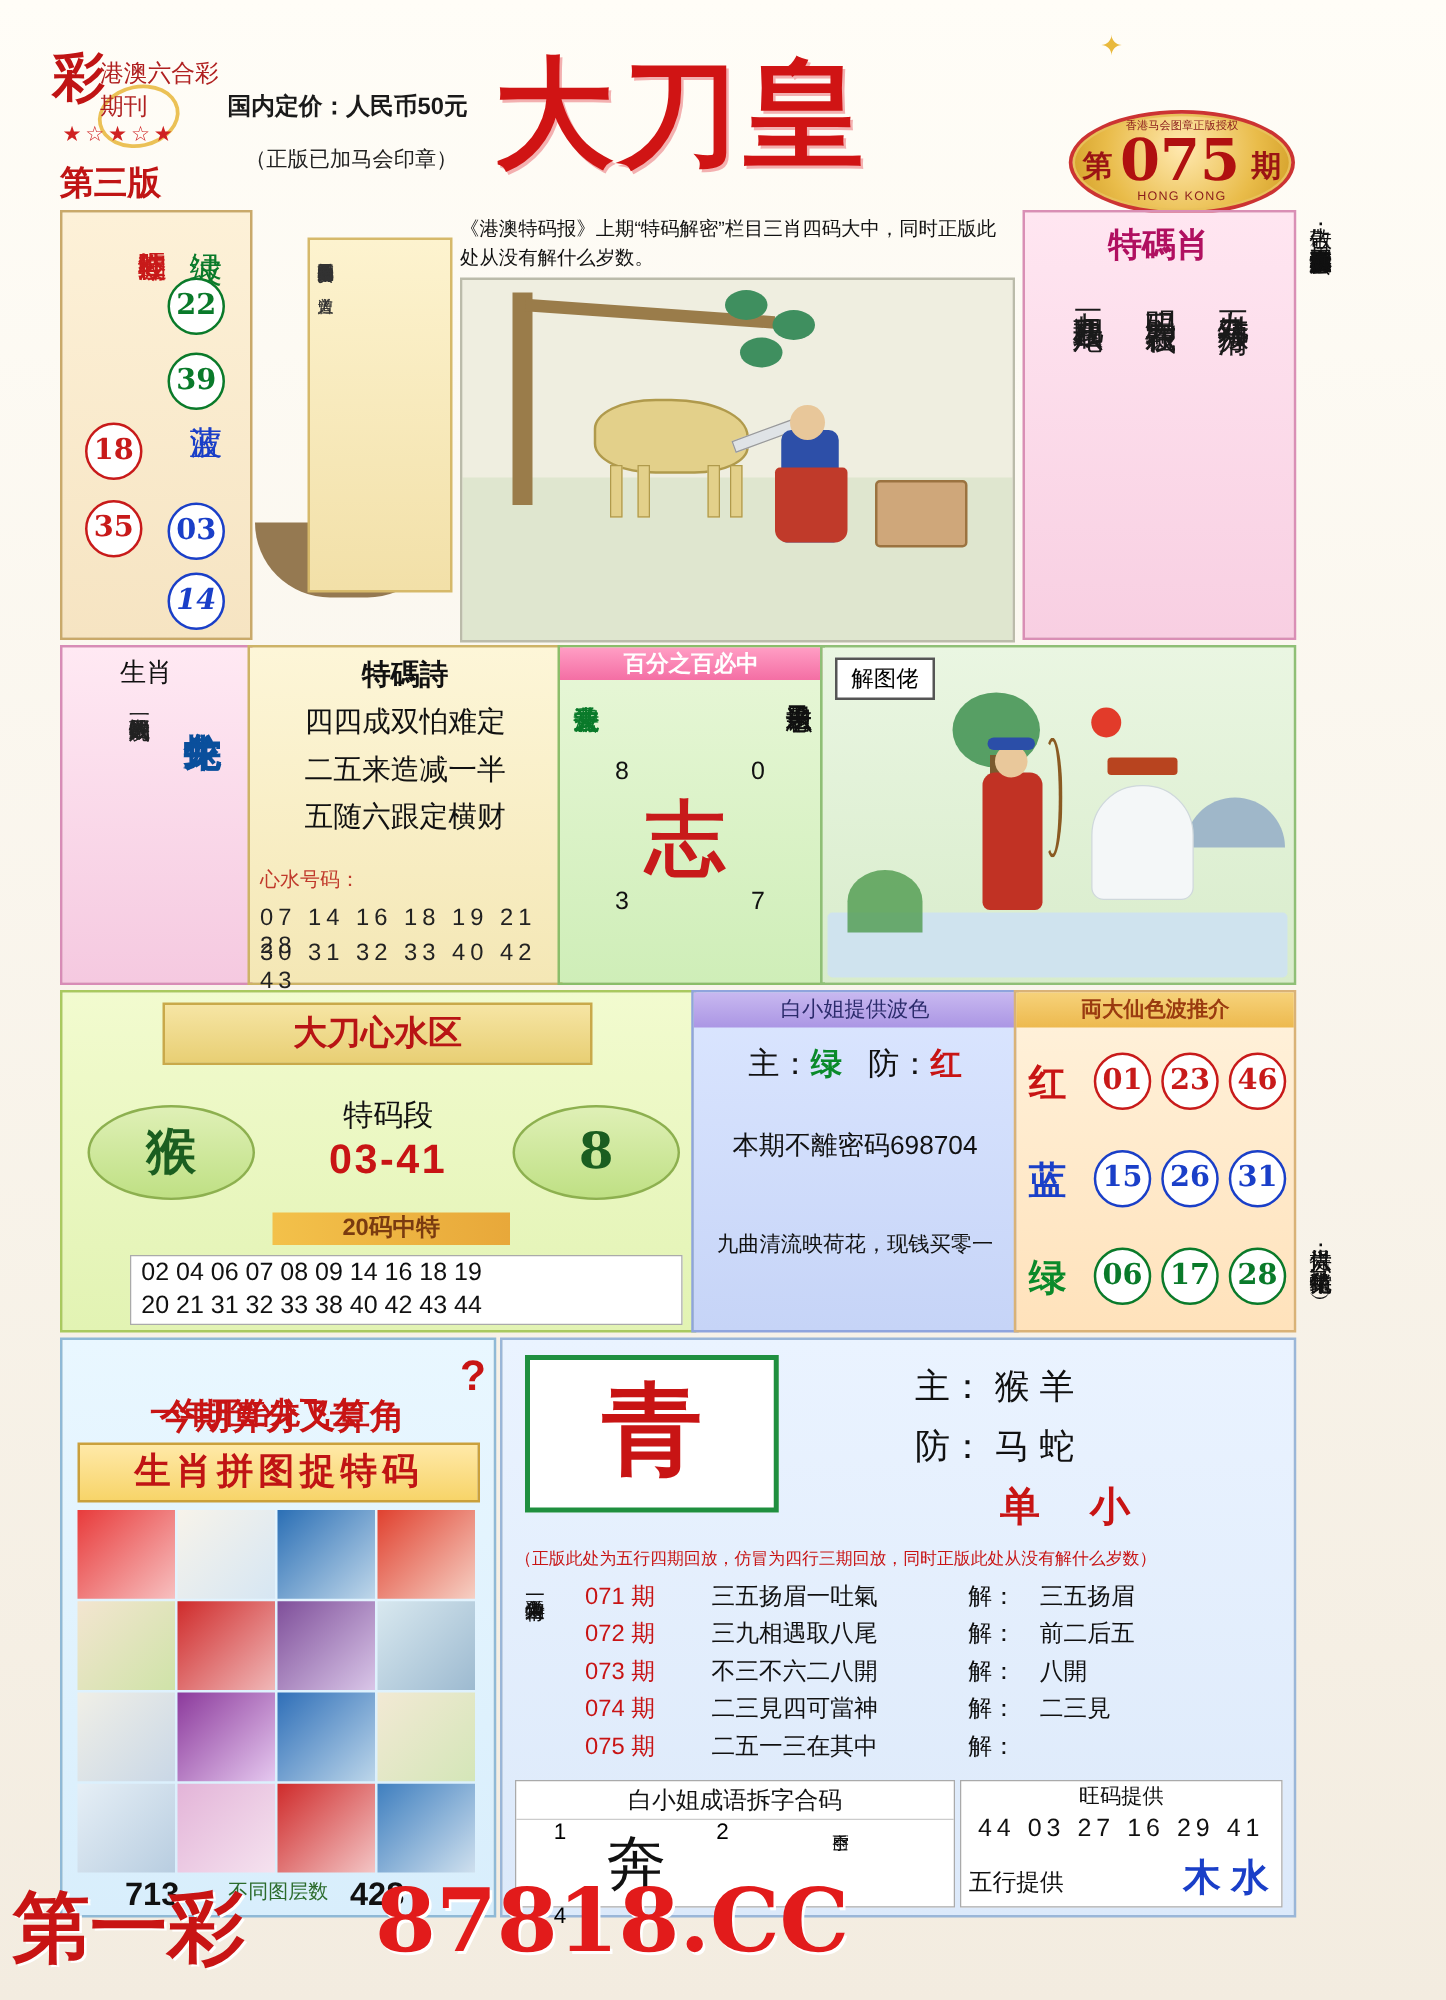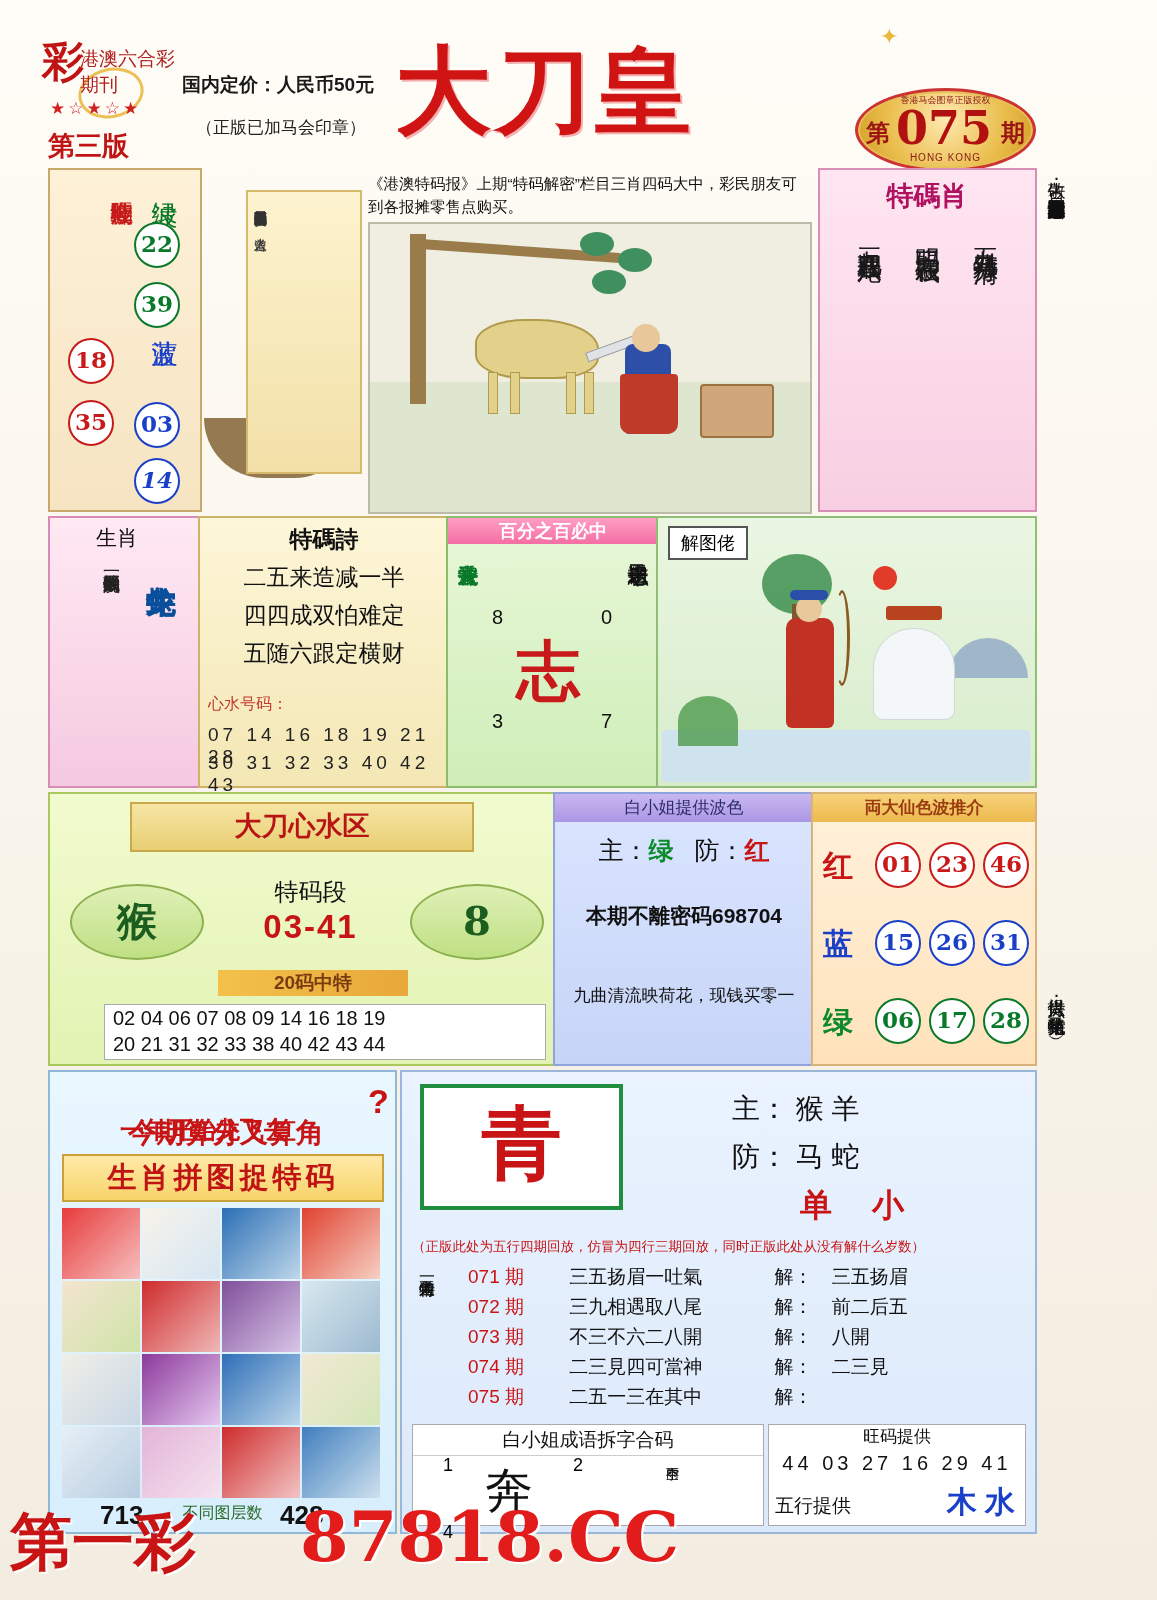--- a/index.html
+++ b/index.html
@@ -133,21 +133,21 @@
   .numgrid{position:absolute;left:54px;top:210px;width:440px;height:54px;background:#fff;border:1px solid #aaa;}
   .numgrid .r{position:absolute;left:8px;font-size:20px;color:#111;letter-spacing:0;}
   
   .bai{position:absolute;left:553px;top:792px;width:258px;height:270px;
     background:linear-gradient(#dbe6ff,#c6d4f7);border:2px solid #8fa4dd;}
   .bai .hd{position:absolute;left:0;top:0;width:100%;height:28px;background:linear-gradient(#c8b8f0,#ab96e4);
     text-align:center;line-height:28px;font-size:17px;color:#2b2b6b;}
   .bai .zf{position:absolute;left:0;top:40px;width:100%;text-align:center;font-size:25px;color:#111;}
   .bai .zf .g{color:#0a8a2a;font-weight:bold;}
   .bai .zf .r{color:#c81414;font-weight:bold;}
-  .bai .mi{position:absolute;left:0;top:108px;width:100%;text-align:center;font-size:21px;color:#111;font-weight:bold;}
+  .bai .mi{position:absolute;left:0;top:108px;width:100%;text-align:center;font-size:21px;color:#111;}
   .bai .po{position:absolute;left:0;top:190px;width:100%;text-align:center;font-size:17px;color:#111;}
   
   .lx{position:absolute;left:811px;top:792px;width:222px;height:270px;
     background:linear-gradient(#fff2dc,#ffe2bb);border:2px solid #d9b277;}
   .lx .hd{position:absolute;left:0;top:0;width:100%;height:28px;background:linear-gradient(#f6d27a,#edb94e);
     text-align:center;line-height:28px;font-size:17px;color:#9a3b10;font-weight:bold;}
   .lx .row{position:absolute;left:0;width:100%;height:74px;}
   .lx .lab{position:absolute;left:10px;top:18px;font-size:30px;font-weight:bold;}
   .lx .ball{position:absolute;top:14px;}
   
@@ -238,21 +238,21 @@
   </div>
 
   <div class="boat">
     <div class="mast"></div>
     <div class="hull"></div>
   </div>
   <div class="scroll">
     <div class="txt vert">十个贪财的口面如秋叶落到几片牛羊马面二位数五安逸五好色　　曾道人</div>
   </div>
 
-  <div class="cap">《港澳特码报》上期“特码解密”栏目三肖四码大中，彩民朋友可到各报摊零售点购买。</div>
+  <div class="cap">《港澳特码报》上期“特码解密”栏目三肖四码大中，同时正版此处从没有解什么岁数。</div>
   <div class="pic1">
     <div class="sky"></div>
     <div class="ground"></div>
     <div class="tree"></div>
     <div class="branch"></div>
     <div class="leaf" style="left:210px;top:8px;"></div>
     <div class="leaf" style="left:248px;top:24px;"></div>
     <div class="leaf" style="left:222px;top:46px;"></div>
     <div class="horse"></div>
     <div class="horseleg" style="left:118px;top:148px;"></div>
@@ -274,22 +274,22 @@
   </div>
 
   <div class="zbox">
     <div class="hd">生肖</div>
     <div class="col1 vert">蛇牛兔龙</div>
     <div class="col2 vert">的勤物欲钱买一统六国</div>
   </div>
 
   <div class="poem2">
     <div class="ttl">特碼詩</div>
+    <div class="ln">四四成双怕难定</div>
     <div class="ln">二五来造减一半</div>
-    <div class="ln">四四成双怕难定</div>
     <div class="ln">五随六跟定横财</div>
     <div class="nums-h">心水号码：</div>
     <div class="nrow" style="top:206px;">07  14  16  18  19  21  28</div>
     <div class="nrow" style="top:234px;">30  31  32  33  40  42  43</div>
   </div>
 
   <div class="greenbox">
     <div class="bh">百分之百必中</div>
     <div class="vleft vert">青去碧波龙乘去</div>
     <div class="vright vert">老马识途千里志</div>

